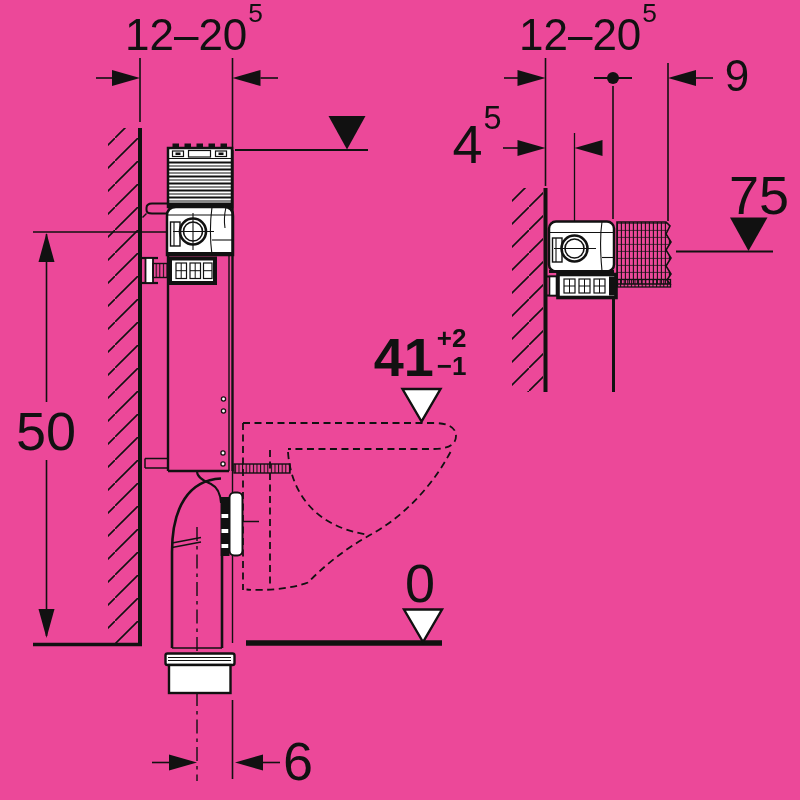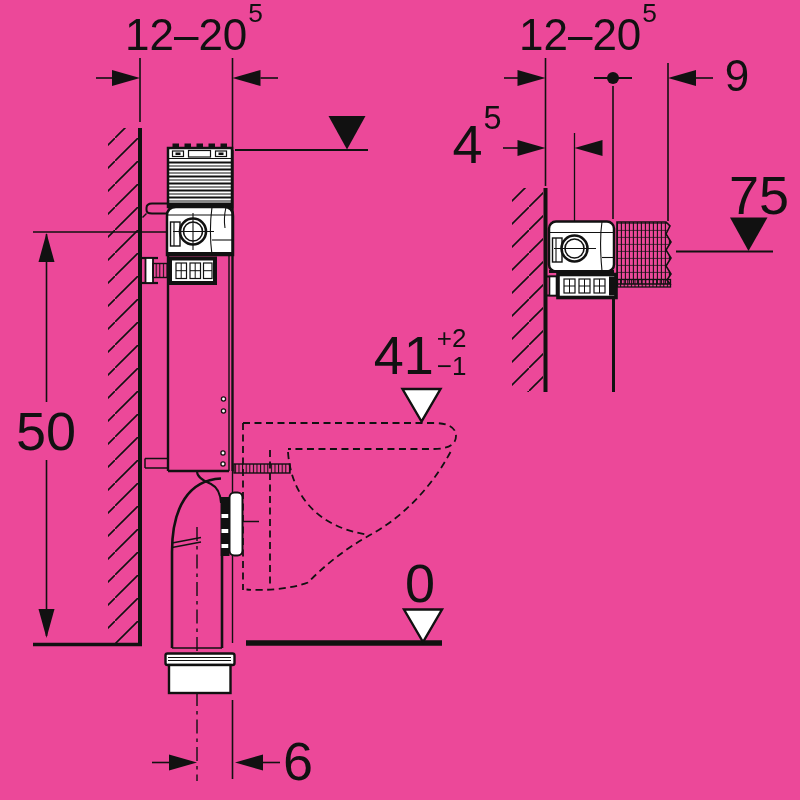--- a/index.html
+++ b/index.html
@@ -8,21 +8,21 @@
   #stage svg{position:absolute;left:0;top:0;}
   .lbl{position:absolute;transform:translate(-50%,-50%);white-space:nowrap;
        color:#111;font-family:"Liberation Sans",sans-serif;line-height:1;}
   .f44{font-size:44px;}
   .f46{font-size:54px;}
   .f54{font-size:54px;}
   .lbl sup{font-size:0.60em;line-height:0;position:relative;top:-0.45em;margin-left:1px;}
   .tolstack{display:inline-flex;flex-direction:column;justify-content:center;
             font-size:26px;line-height:1.08;margin-left:3px;vertical-align:middle;
             position:relative;top:-4px;text-align:left;}
-  .row{display:inline-flex;align-items:flex-start;}
+  .row{display:inline-flex;align-items:flex-end;font-weight:bold;}
 </style>
 </head>
 <body>
 
 <div id="stage">
 
 <svg width="800" height="800" viewBox="0 0 800 800">
   <defs>
     <pattern id="hatch" width="23" height="23" patternUnits="userSpaceOnUse">
       <path d="M-4,27 L27,-4" stroke="#111" stroke-width="1.6" fill="none"></path>

